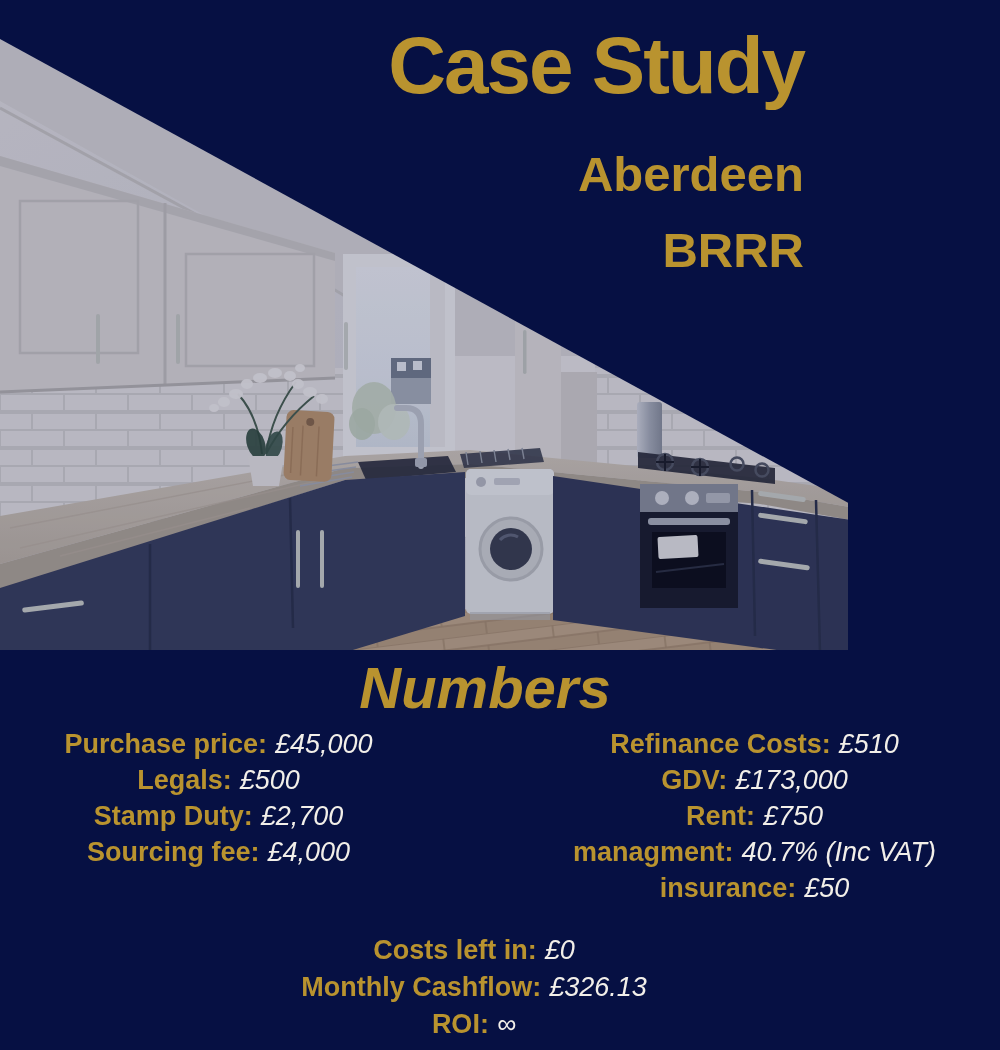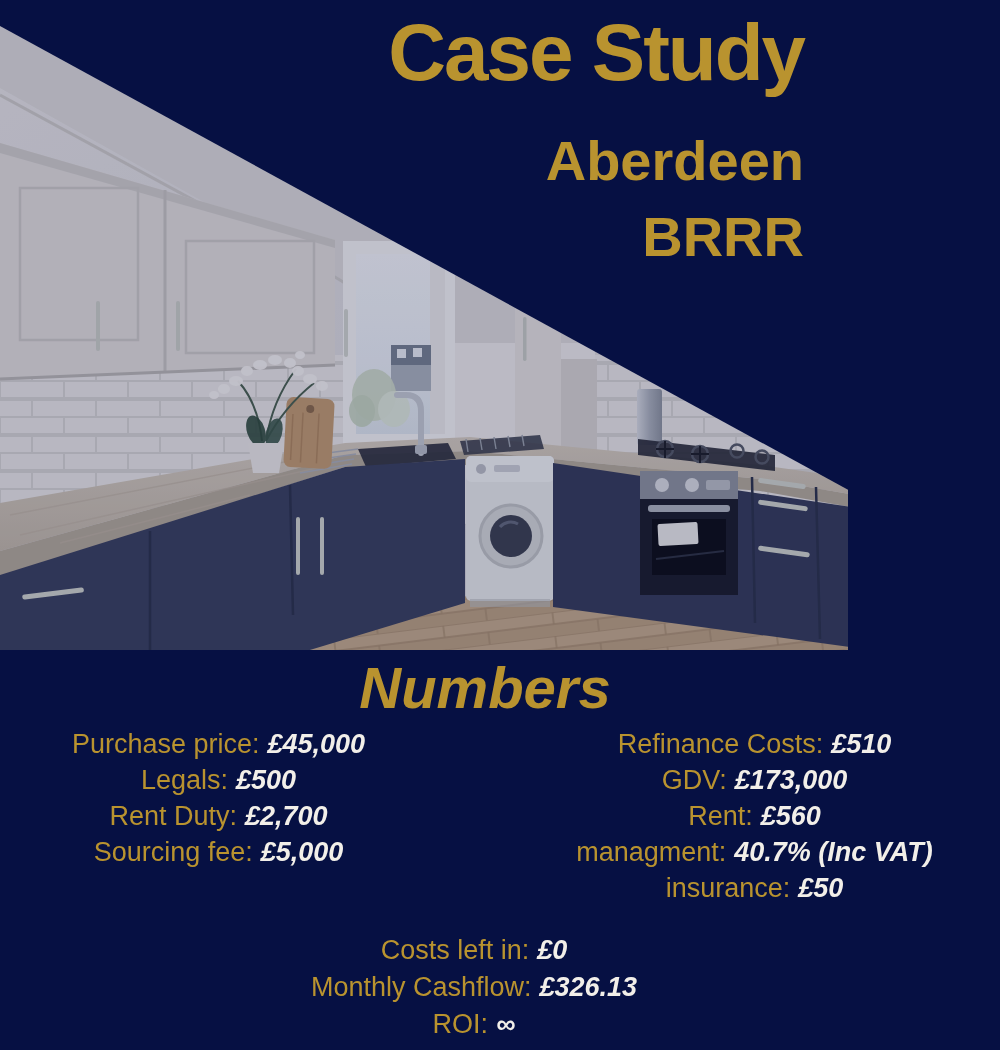--- a/index.html
+++ b/index.html
@@ -8,57 +8,57 @@
   *{margin:0;padding:0;box-sizing:border-box;}
   html,body{width:1000px;height:1050px;}
   body{
     font-family:"Liberation Sans","DejaVu Sans",sans-serif;
     background:var(--navy);
     overflow:hidden;
   }
   .page{position:relative;width:1000px;height:1050px;background:var(--navy);}
 
   
-  .hero{position:absolute;left:0;top:3px;width:848px;height:650px;overflow:hidden;padding-left:24px;}
+  .hero{position:absolute;left:0;top:16px;width:848px;height:650px;overflow:hidden;padding-left:24px;}
   .photo{position:absolute;left:0;top:0;width:1000px;height:650px;}
   .navy-triangle{
     position:absolute;left:0;top:0;width:1000px;height:650px;
     background:var(--navy);
     clip-path:polygon(0 23px,0 0,1000px 0,1000px 570px);
   }
   .hero-title{
     position:absolute;top:2px;right:44px;
     font-size:80px;font-weight:700;letter-spacing:-2px;line-height:1.2;
     color:var(--gold);white-space:nowrap;
   }
   .hero-sub{
     position:absolute;top:120px;right:44px;text-align:right;
-    font-size:56px;font-weight:700;line-height:76px;
+    font-size:49px;font-weight:700;line-height:76px;
     color:var(--gold);white-space:nowrap;
   }
 
   
   .numbers{position:absolute;left:0;top:650px;width:1000px;height:400px;background:var(--navy);}
   .numbers-heading{
     position:absolute;top:-2px;left:0;width:100%;text-align:center;
     transform:translateX(-15px);
     font-size:58px;line-height:80px;font-style:italic;font-weight:700;
     color:var(--gold);
   }
   .col{position:absolute;top:76px;text-align:center;}
   .col-left{left:0;width:437px;}
   .col-right{left:532px;width:445px;}
   .stat-line{line-height:36px;font-size:27px;white-space:nowrap;}
   .summary{
     position:absolute;top:282px;left:0;width:100%;text-align:center;
     transform:translateX(-26px);
   }
   .summary .stat-line{line-height:37px;}
-  .lbl{color:var(--gold);font-weight:400;}
-  .val{color:var(--cream);font-style:italic;font-weight:700;margin-left:8px;}
+  .lbl{color:var(--gold);font-weight:700;}
+  .val{color:var(--cream);font-style:italic;font-weight:400;margin-left:8px;}
 </style>
 </head>
 <body>
 
 <div class="page">
 
   <div class="hero">
 
     <svg class="photo" viewBox="0 0 1000 650" width="1000" height="650" aria-hidden="true">
       <defs>
@@ -256,36 +256,36 @@
     <div class="numbers-heading">Numbers</div>
 
     <div class="col col-left">
       <div class="stat-line">
         <span class="lbl">Purchase price:</span><span class="val">£45,000</span>
       </div>
       <div class="stat-line">
         <span class="lbl">Legals:</span><span class="val">£500</span>
       </div>
       <div class="stat-line">
-        <span class="lbl">Rent Duty:</span><span class="val">£2,700</span>
-      </div>
-      <div class="stat-line">
-        <span class="lbl">Sourcing fee:</span><span class="val">£5,000</span>
+        <span class="lbl">Stamp Duty:</span><span class="val">£2,700</span>
+      </div>
+      <div class="stat-line">
+        <span class="lbl">Sourcing fee:</span><span class="val">£4,000</span>
       </div>
     </div>
 
     <div class="col col-right">
       <div class="stat-line">
         <span class="lbl">Refinance Costs:</span><span class="val">£510</span>
       </div>
       <div class="stat-line">
         <span class="lbl">GDV:</span><span class="val">£173,000</span>
       </div>
       <div class="stat-line">
-        <span class="lbl">Rent:</span><span class="val">£560</span>
+        <span class="lbl">Rent:</span><span class="val">£750</span>
       </div>
       <div class="stat-line">
         <span class="lbl">managment:</span><span class="val">40.7% (Inc VAT)</span>
       </div>
       <div class="stat-line">
         <span class="lbl">insurance:</span><span class="val">£50</span>
       </div>
     </div>
 
     <div class="summary">

